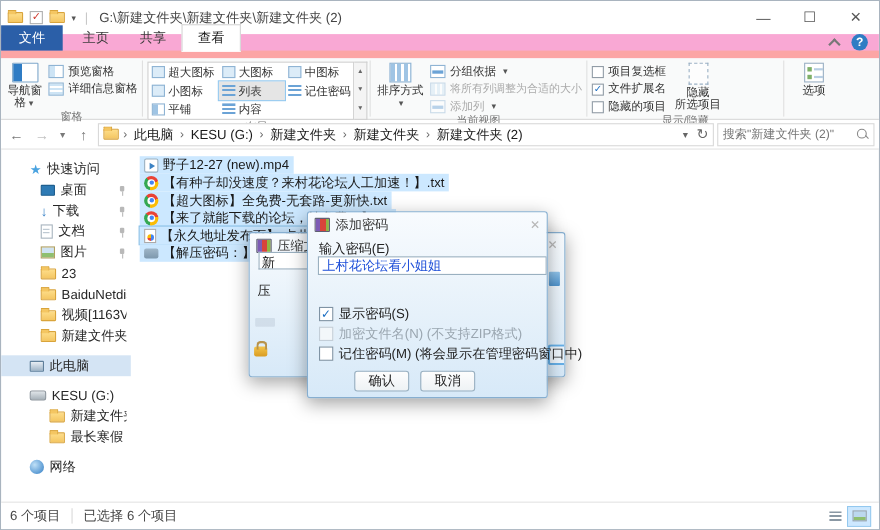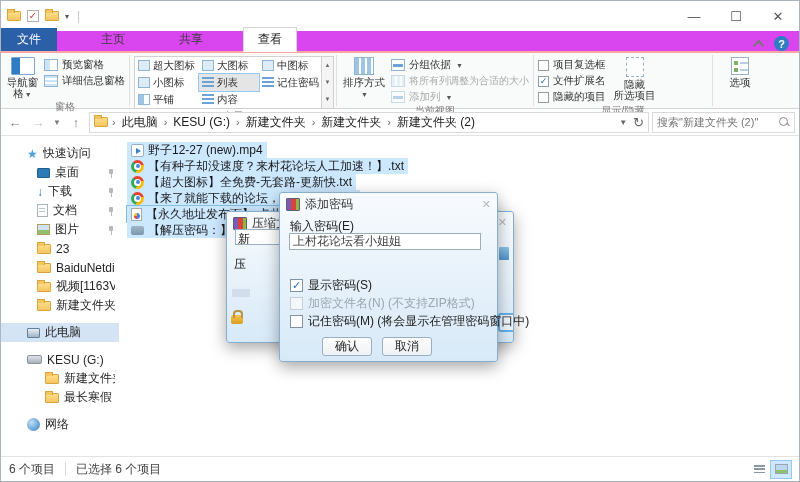--- a/index.html
+++ b/index.html
@@ -15,21 +15,21 @@
   .caption { margin-left:auto; display:flex; height:30px; }
   .cap-btn { width:42px; height:30px; display:flex; align-items:center; justify-content:center; color:#555; font-size:13px; }
 
   
   .mfold { position:relative; width:14px; height:10px; background:linear-gradient(#fede8a,#f4c662); border:1px solid #d9a43b; border-radius:1px; display:inline-block; flex:none; }
   .mfold::before { content:""; position:absolute; top:-3px; left:-1px; width:6px; height:3px; background:#f4c662; border:1px solid #d9a43b; border-bottom:none; border-radius:1px 1px 0 0; }
   .qcheck { width:12px; height:12px; background:#fff; border:1px solid #b0b0b0; color:#d03b2f; font-size:10px; line-height:10px; text-align:center; font-weight:bold; }
   .dd-small { font-size:8px; color:#555; }
 
   
-  .tabbar { height:22px; display:flex; align-items:flex-end; background:#d946ef; border-bottom:2px solid #fca5a5;gap:26px; }
+  .tabbar { height:22px; display:flex; align-items:flex-end; background:#f9a8d4; border-bottom:7px solid #fca5a5; }
   .tab { padding:3px 14px; font-size:12px; color:#3b3b3b; cursor:default; }
   .tab.file { background:#2b5fa8; color:#fff; margin-right:4px; padding:3px 16px; }
   .tab.active { background:#fff; border:1px solid #d5d5d5; border-bottom:1px solid #fff; margin-bottom:-1px; color:#1a1a1a; }
   .tabbar-right { margin-left:auto; display:flex; align-items:center; gap:10px; padding-right:10px; }
   .chev-up { width:8px; height:8px; border-left:2px solid #777; border-top:2px solid #777; transform:rotate(45deg) translateY(2px); }
   .help-q { width:15px; height:15px; border-radius:50%; background:#2f7cc4; color:#fff; font-size:11px; font-weight:bold; display:flex; align-items:center; justify-content:center; }
 
   
   .ribbon { height:56px; background:#f9fafa; border-bottom:1px solid #d5d5d5; display:flex; }
   .rgroup { display:flex; flex-direction:column; padding:2px 4px 0 4px; }
@@ -131,21 +131,21 @@
 
   
   .dlg { position:absolute; border:1px solid #86aed0; border-radius:3px;
     background:linear-gradient(180deg,#f8fbfe,#e6f1fa 55%,#d7e9f8); box-shadow:0 5px 16px rgba(0,0,0,.35); }
   .dlg-title { height:22px; display:flex; align-items:center; gap:5px; padding:0 6px; font-size:12px; color:#333; }
   .dlg-x { margin-left:auto; color:#b8b8b8; font-size:11px; }
   .rar-ic { width:14px; height:13px; position:relative; flex:none; background:linear-gradient(90deg,#7d5bb5 0 4px,#d8433b 4px 9px,#8fb543 9px 14px); border-radius:1px; border:1px solid #5f5f73; }
   .bgdlg { z-index:5; overflow:hidden; }
   .pwdlg { z-index:10; }
   .pw-label { position:absolute; left:10px; top:25px; color:#222; }
-  .pw-input { position:absolute; left:9px; top:40px; width:192px; height:17px; border:1px solid #9ab0c0; background:#fff; font-family:inherit; font-size:12px; padding:0 3px; color:#404040; }
+  .pw-input { position:absolute; left:9px; top:40px; width:208px; height:17px; border:1px solid #9ab0c0; background:#fff; font-family:inherit; font-size:12px; padding:0 3px; color:#1d4ed8; }
   .cbrow { position:absolute; left:10px; display:flex; align-items:center; gap:5px; white-space:nowrap; color:#222; }
   .cb { width:13px; height:13px; background:#fff; border:1px solid #7f93a4; display:flex; align-items:center; justify-content:center; font-size:11px; color:#1b6ec2; font-weight:bold; flex:none; }
   .cbrow.disabled { color:#9aa6b0; }
   .cbrow.disabled .cb { border-color:#c3ced8; background:#f3f7fa; }
   .dlg-btn { position:absolute; width:50px; height:19px; border:1px solid #9ab0c0; border-radius:3px; background:linear-gradient(#fdfdfd,#eef2f5); font-family:inherit; font-size:12px; color:#222; }
   
   .bg-inputfrag { position:absolute; left:8px; top:17px; width:46px; height:16px; background:#fff; border:1px solid #9ab0c0; border-right:none; font-size:12px; padding:1px 2px; color:#111; overflow:hidden; }
   .bg-frag { position:absolute; color:#222; }
   .bg-smudge { position:absolute; width:18px; height:8px; background:#c9d6e2; opacity:.7; border-radius:1px; }
   .padlock { position:absolute; width:12px; height:9px; background:linear-gradient(#f5c54a,#d99c22); border-radius:2px; }
@@ -159,20 +159,21 @@
 <div class="window">
 
   <div class="titlebar">
     <div class="qat">
       <span class="mfold"></span>
       <span class="qcheck">✓</span>
       <span class="mfold"></span>
       <span class="dd-small">▾</span>
       <span class="sep-v">|</span>
     </div>
+    <span class="title-text">G:\新建文件夹\新建文件夹\新建文件夹 (2)</span>
     <div class="caption">
       <div class="cap-btn">—</div>
       <div class="cap-btn">☐</div>
       <div class="cap-btn">✕</div>
     </div>
   </div>
 
   <div class="tabbar">
     <div class="tab file">文件</div>
     <div class="tab">主页</div>

